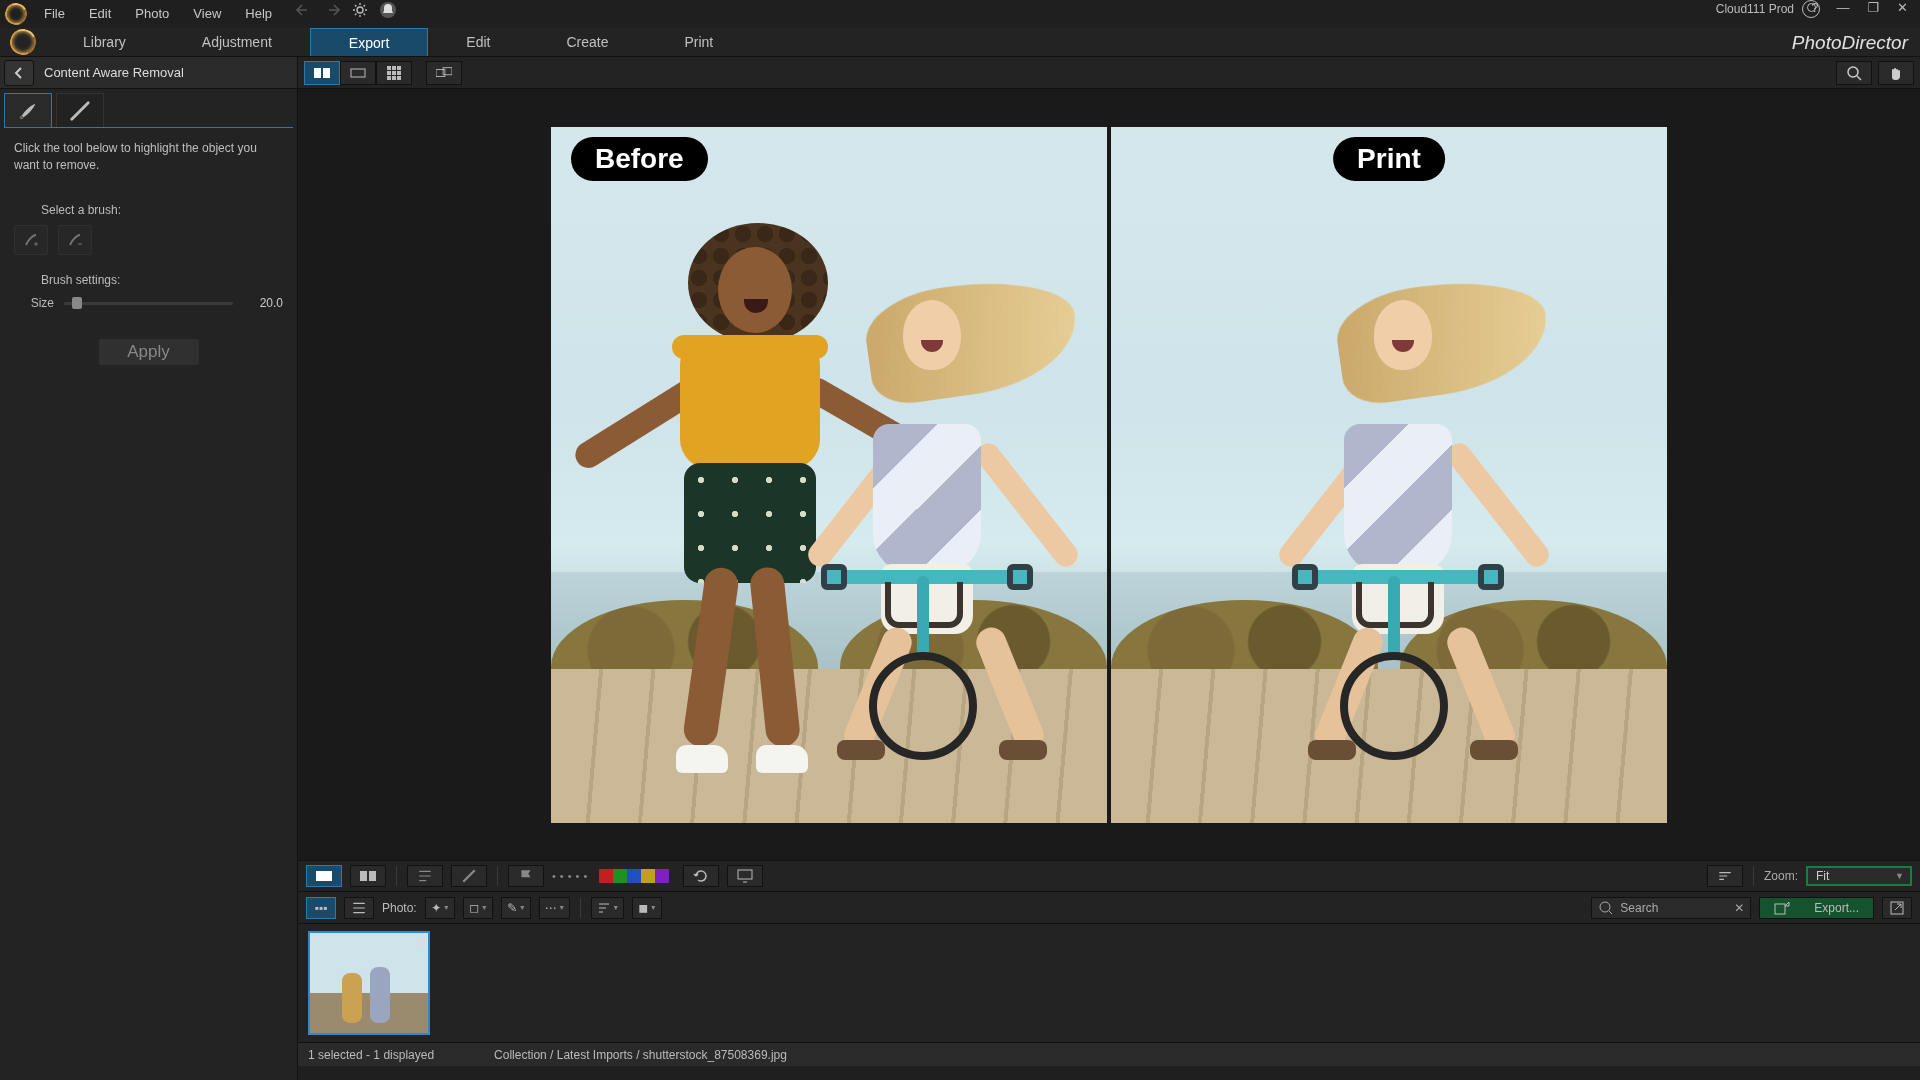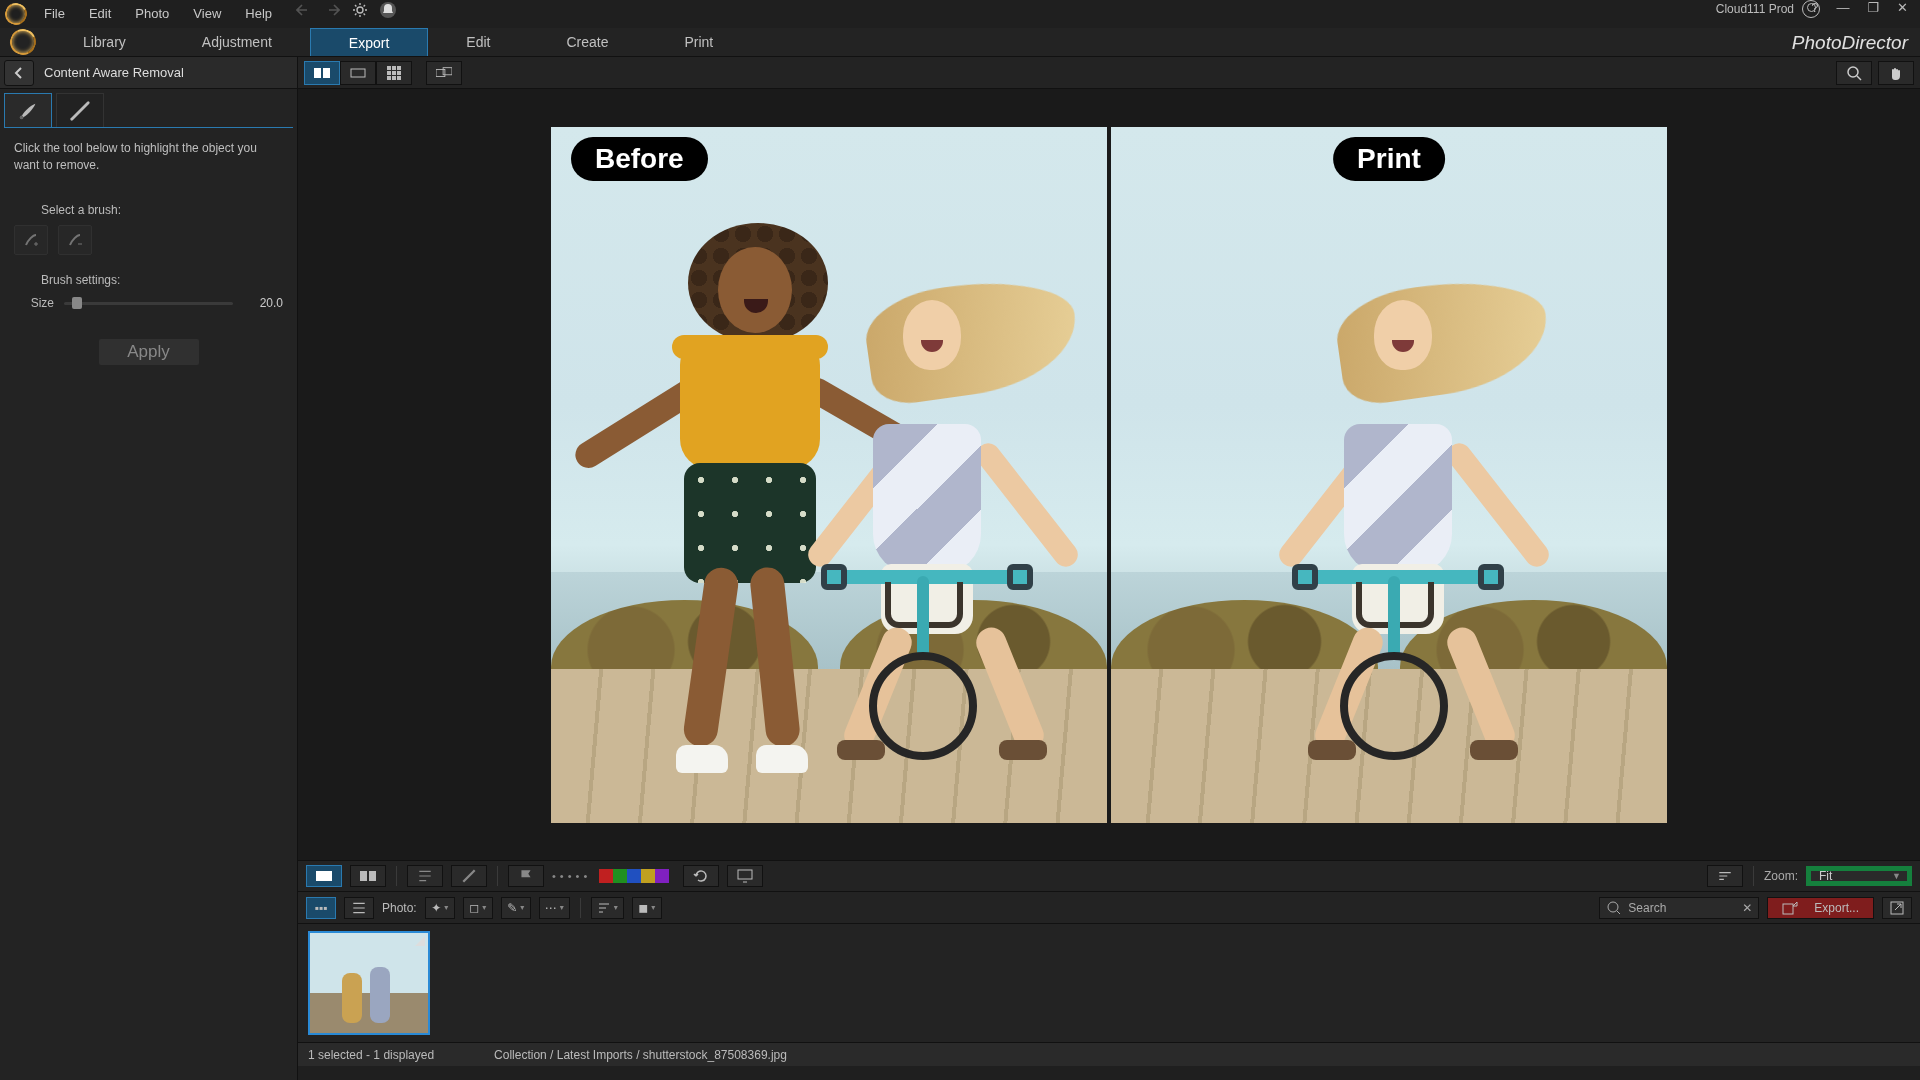--- a/index.html
+++ b/index.html
@@ -103,29 +103,29 @@
 .r-arm { position:absolute; width:26px; height:150px; background:#8a5b34; border-radius:13px; top:100px; }
 .r-arm.l { left:10px; transform:rotate(58deg); } .r-arm.r { right:-6px; transform:rotate(-60deg); }
 
 .lowbar { height:32px; background:#232323; border-top:1px solid #111; border-bottom:1px solid #111; display:flex; align-items:center; padding:0 8px; gap:8px; color:#bbb; }
 .lowbar .vb-btn { height:22px; }
 .sep { width:1px; height:20px; background:#3a3a3a; margin:0 2px; }
 .dots { letter-spacing:4px; color:#888; font-size:11px; }
 .swatch { width:14px; height:14px; }
 .low-right { margin-left:auto; display:flex; align-items:center; gap:8px; }
 .zoom-label { font-size:12px; color:#aaa; }
-.zoom-sel { width:106px; height:20px; background:#2a2a2a; border:5px solid #15803d; color:#ccc; font-size:12px; display:flex; align-items:center; padding:0 8px; position:relative; }
+.zoom-sel { width:106px; height:20px; background:#2a2a2a; border:2px solid #15803d; color:#ccc; font-size:12px; display:flex; align-items:center; padding:0 8px; position:relative; }
 .zoom-sel::after { content:"▼"; position:absolute; right:6px; font-size:9px; color:#888; }
 
 .filterbar { height:32px; background:#232323; border-bottom:1px solid #111; display:flex; align-items:center; padding:0 8px; gap:8px; color:#bbb; font-size:12px; }
 .ftool { height:22px; min-width:30px; padding:0 5px; background:#2a2a2a; border:1px solid #111; display:flex; align-items:center; justify-content:center; gap:3px; }
 .ftool .dd { font-size:8px; color:#888; }
 .searchbox { margin-left:auto; width:160px; height:22px; background:#2a2a2a; border:1px solid #111; display:flex; align-items:center; padding:0 6px; gap:6px; color:#aaa; }
 .searchbox .x { margin-left:auto; }
-.exportbtn { height:22px; padding:0 14px; background:#7f1d1d; border:1px solid #111; display:flex; align-items:center; gap:16px; }
+.exportbtn { height:22px; padding:0 14px; background:#14532d; border:1px solid #111; display:flex; align-items:center; gap:24px; }
 .sharebtn { width:30px; height:22px; background:#2a2a2a; border:1px solid #111; display:flex; align-items:center; justify-content:center; }
 
 .filmstrip { height:118px; background:#232323; display:flex; align-items:center; padding:0 10px; }
 .thumb { width:122px; height:104px; border:2px solid #2a8ad6; background:linear-gradient(to bottom,#cfe4ea 60%,#9a8a6e 60%); position:relative; }
 .thumb::before { content:""; position:absolute; top:3px; right:3px; width:10px; height:10px; background:#ddd; clip-path:polygon(0 100%,100% 0,100% 100%); }
 .thumb-fig { position:absolute; left:32px; bottom:10px; width:20px; height:50px; background:#caa252; border-radius:8px; }
 .thumb-fig2 { position:absolute; left:60px; bottom:10px; width:20px; height:56px; background:#9aa6c0; border-radius:8px; }
 
 .status { height:24px; background:#2a2a2a; border-top:1px solid #111; display:flex; align-items:center; color:#bbb; font-size:12px; padding:0 10px; gap:60px; }
 .scroll-hint { height:14px; background:#1f1f1f; }

